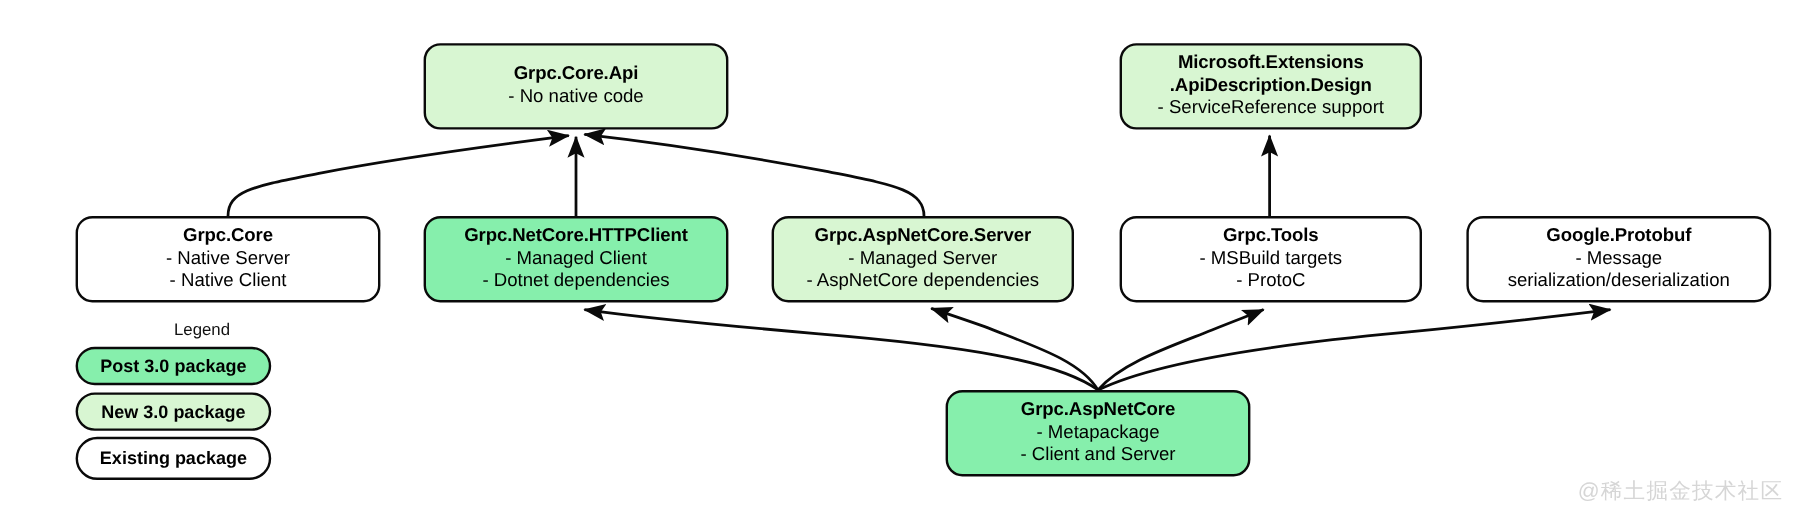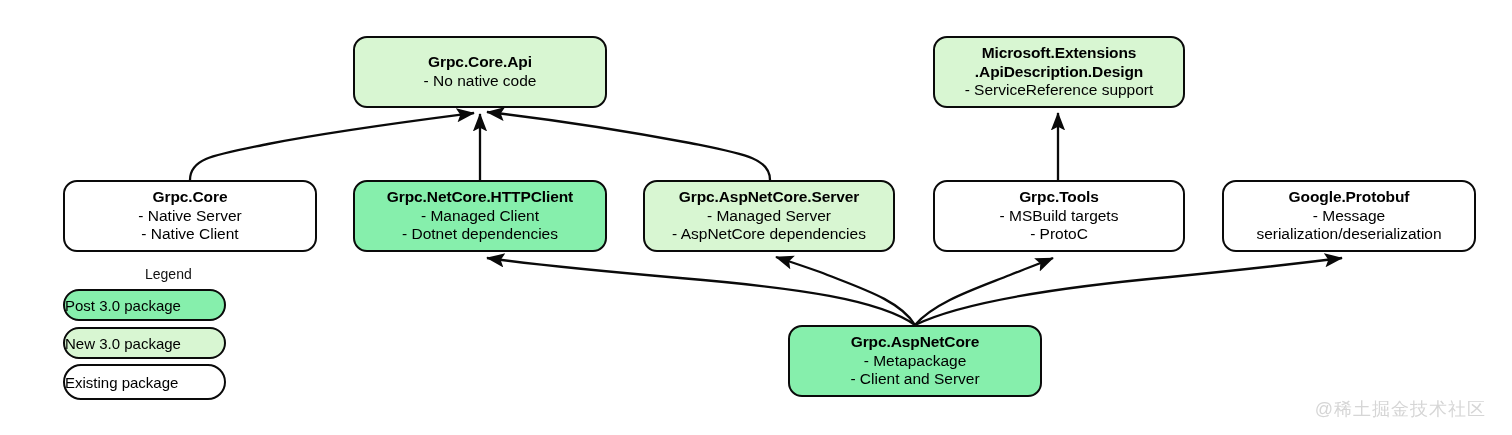--- a/index.html
+++ b/index.html
@@ -66,21 +66,22 @@
     white-space: nowrap;
     margin-left: 28px;
   }
   .legend-item {
     position: absolute;
     box-sizing: border-box;
     border: 2.2px solid #0a0a0a;
     border-radius: 999px;
     display: flex;
     align-items: center;
-    font-weight: normal;
+    justify-content: center;
+    font-weight: bold;
     font-size: 15px;
     z-index: 3;
     white-space: nowrap;
   }
   .watermark {
     position: absolute;
     right: 26px;
     bottom: 14px;
     font-size: 18px;
     color: #d6d6d6;

